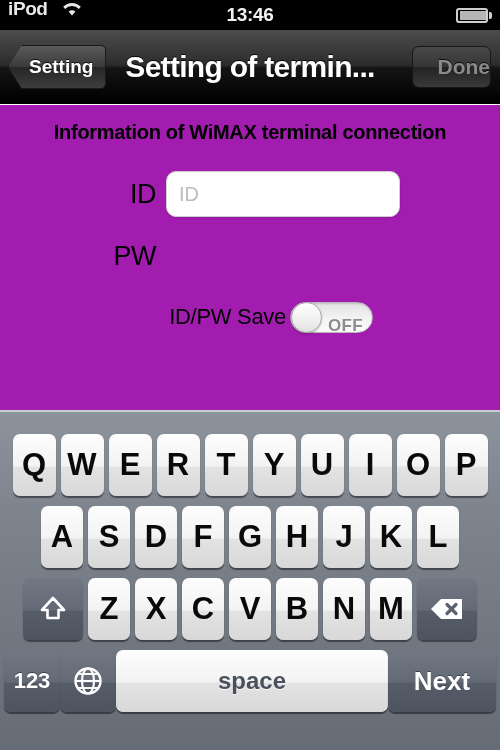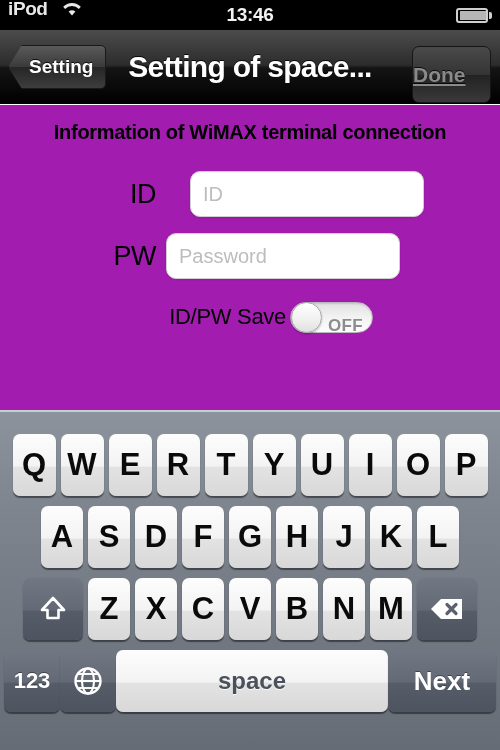--- a/index.html
+++ b/index.html
@@ -117,33 +117,32 @@
     background: linear-gradient(to bottom, #5a5a5a 0%, #3a3a3a 50%, #262626 51%, #3d3d3d 100%);
     border: 1px solid #1a1a1a;
     border-radius: 5px;
     box-sizing: border-box;
     -webkit-clip-path: polygon(14px 0, 100% 0, 100% 100%, 14px 100%, 0 50%);
     clip-path: polygon(14px 0, 100% 0, 100% 100%, 14px 100%, 0 50%);
   }
   #done-button {
     position: absolute;
     right: 9px; top: 16px;
-    width: 79px; height: 57px;
-    display: flex;
-    align-items: center;
-    justify-content: flex-start;
+    width: 79px; height: 42px;
+    display: flex;
+    align-items: center;
+    justify-content: flex-end;
     color: #8a8a8a;
     font-size: 21px;
     font-weight: bold;
     text-shadow: 0 -1px 0 rgba(0,0,0,0.8);
     background: linear-gradient(to bottom, #4a4a4a 0%, #343434 50%, #232323 51%, #393939 100%);
     border: 1px solid #161616;
     border-radius: 7px;
     box-sizing: border-box;
-    text-decoration: underline;
   }
 
   
   #content {
     position: absolute;
     left: 0; top: 105px;
     width: 500px; height: 305px;
     background: #a21caf;
   }
   #section-heading {
@@ -157,21 +156,21 @@
     letter-spacing: -0.3px;
   }
   .field-row {
     position: absolute;
     left: 0;
     width: 500px;
     height: 46px;
     display: flex;
     align-items: center;
   }
-  #row-id { top: 66px; gap: 24px; }
+  #row-id { top: 66px; }
   #row-pw { top: 128px; }
   .field-label {
     width: 166px;
     text-align: right;
     padding-right: 10px;
     box-sizing: border-box;
     color: #000000;
     font-size: 27px;
     letter-spacing: -0.5px;
   }
@@ -318,40 +317,39 @@
       <span style="display:flex;align-items:center;">
         <span class="batt-body">
             <span class="batt-fill"></span>
           </span>
         <span class="batt-cap"></span>
       </span>
     </div>
   </div>
 
   <div id="nav-bar">
-    <div id="nav-title">Setting of space...</div>
+    <div id="nav-title">Setting of termin...</div>
     <div id="back-button">
       <span>Setting</span>
     </div>
     <div id="done-button">
       <span>Done</span>
     </div>
   </div>
 
   <div id="content">
     <div id="section-heading">Information of WiMAX terminal connection</div>
 
     <div class="field-row" id="row-id">
       <div class="field-label">ID</div>
       <input class="text-field" type="text" id="input-id" placeholder="ID" style="">
     </div>
 
     <div class="field-row" id="row-pw">
       <div class="field-label">PW</div>
-      <input class="text-field" type="password" id="input-pw" placeholder="Password" style="">
     </div>
 
     <div id="row-toggle">
       <div id="toggle-label">ID/PW Save</div>
       <div id="id-pw-switch">
         <span id="switch-state-label">OFF</span>
         <span id="switch-knob"></span>
       </div>
     </div>
 

